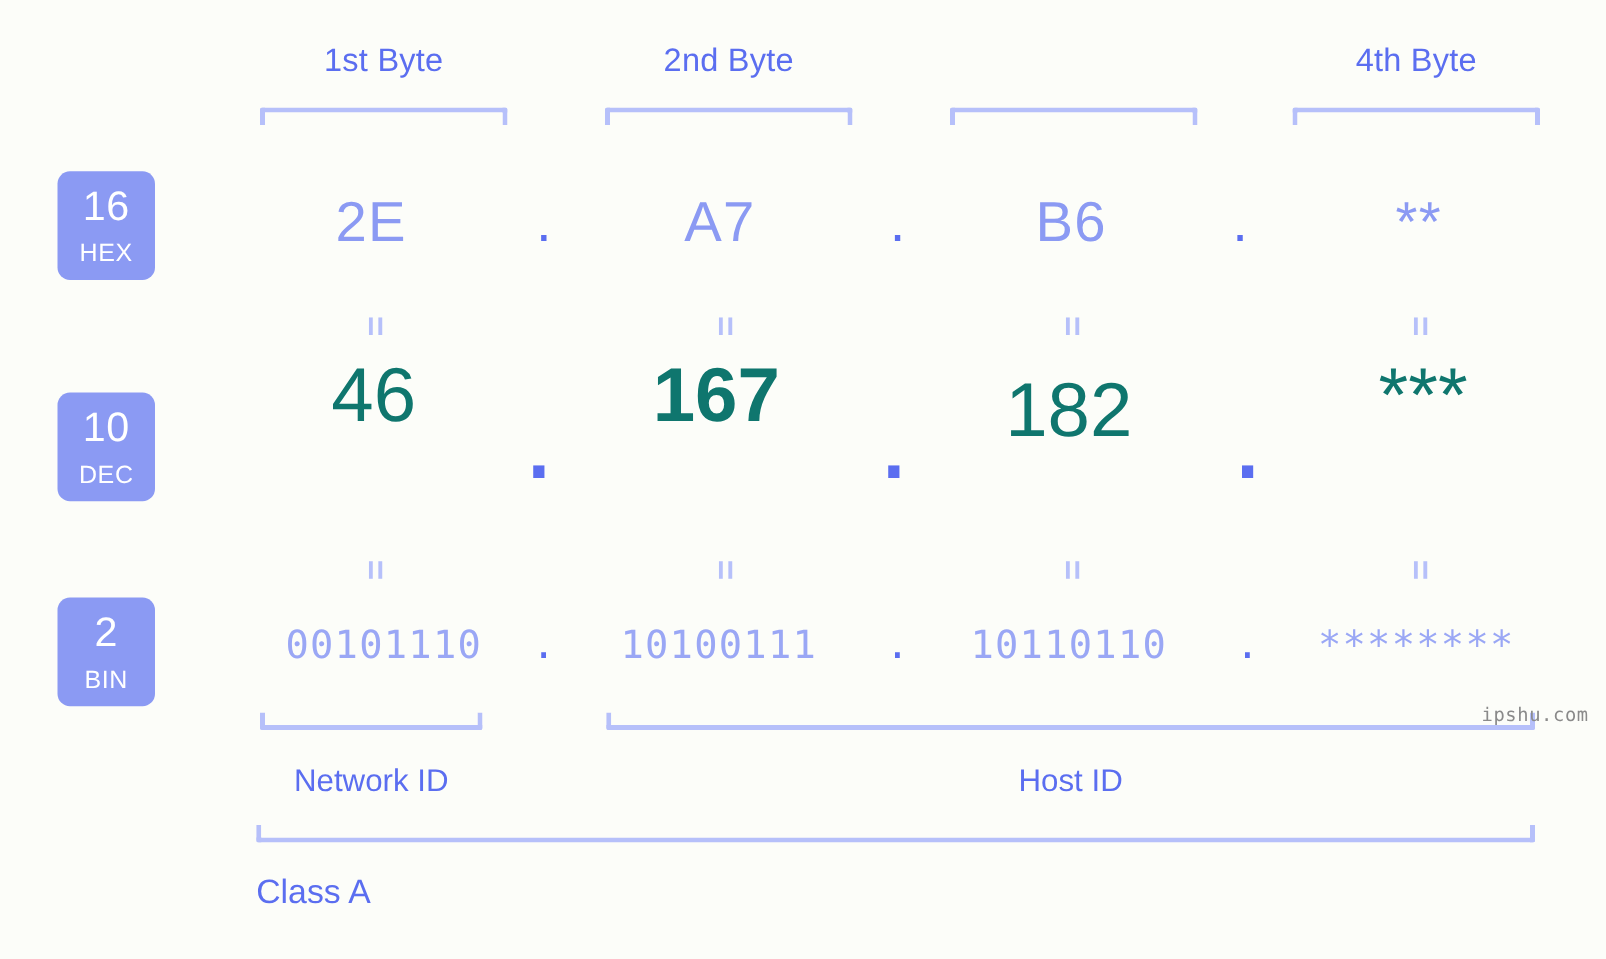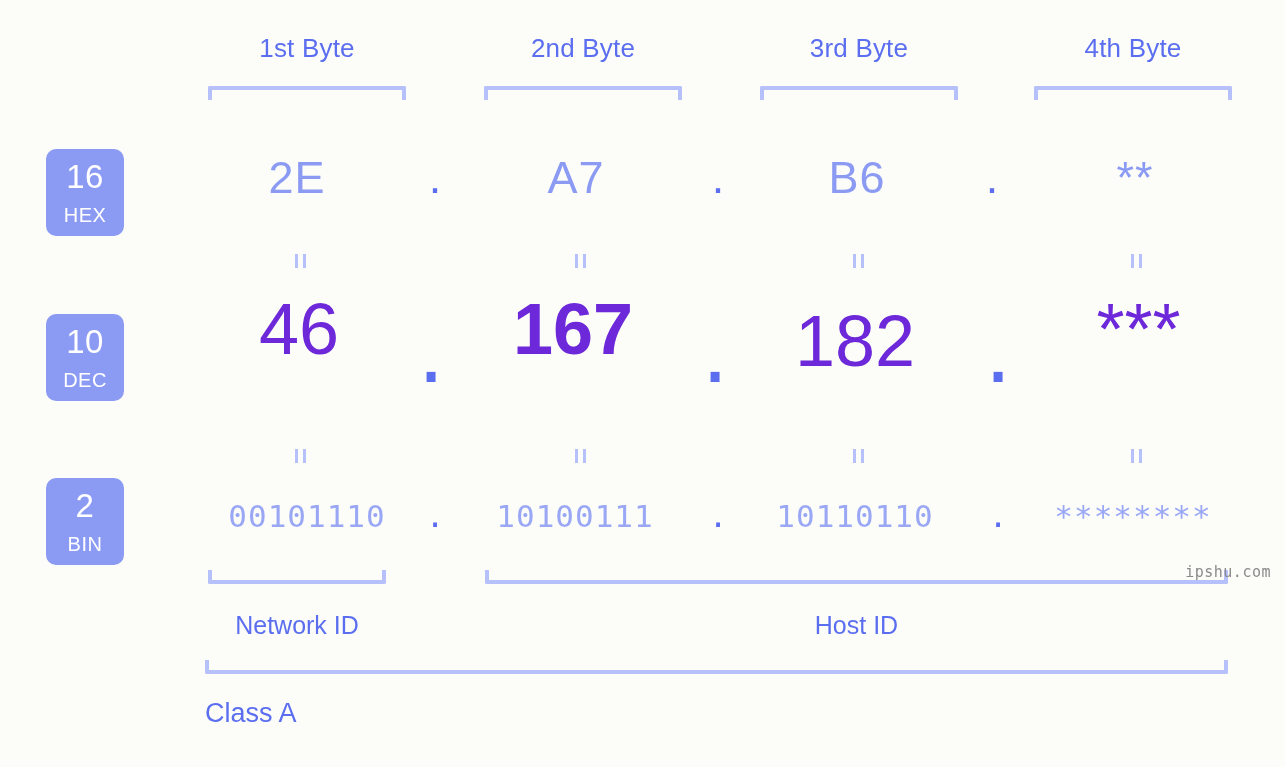--- a/index.html
+++ b/index.html
@@ -94,23 +94,23 @@
     color: #8b9af3;
     letter-spacing: 1px;
   }
   .row-hex .dot-cell {
     top: 152px;
     font-size: 45px;
     color: #5b6ef0;
   }
 
   .row-dec .value-cell {
-    top: 288px;
-    font-size: 72px;
-    color: #6d28d9;
+    top: 281px;
+    font-size: 61px;
+    color: #0f766e;
     letter-spacing: 0px;
   }
   .row-dec .dot-cell {
     top: 296px;
     font-size: 94px;
     color: #5b6ef0;
   }
 
   .row-bin .value-cell {
     top: 498px;
@@ -164,29 +164,28 @@
     letter-spacing: 0.5px;
   }
 </style>
 </head>
 <body>
 
 <div id="stage">
 
   <div class="byte-header" style="left:208px;width:198px;">1st Byte</div>
   <div class="byte-header" style="left:484px;width:198px;">2nd Byte</div>
-  <div class="byte-header" style="left:760px;width:198px;">3rd Byte</div>
   <div class="byte-header" style="left:1034px;width:198px;">4th Byte</div>
 
   <div class="bracket-down" style="left:208px;top:86px;width:198px;"></div>
   <div class="bracket-down" style="left:484px;top:86px;width:198px;"></div>
   <div class="bracket-down" style="left:760px;top:86px;width:198px;"></div>
   <div class="bracket-down" style="left:1034px;top:86px;width:198px;"></div>
 
-  <div class="badge" style="top:149px;height:87px;">
+  <div class="badge" style="top:137px;height:87px;">
     <span class="num">16</span>
     <span class="abbr">HEX</span>
   </div>
   <div class="row-hex">
     <div class="value-cell" style="left:198px;width:198px;">2E</div>
     <div class="dot-cell" style="left:400px;width:70px;">.</div>
     <div class="value-cell" style="left:477px;width:198px;">A7</div>
     <div class="dot-cell" style="left:683px;width:70px;">.</div>
     <div class="value-cell" style="left:758px;width:198px;">B6</div>
     <div class="dot-cell" style="left:957px;width:70px;">.</div>

